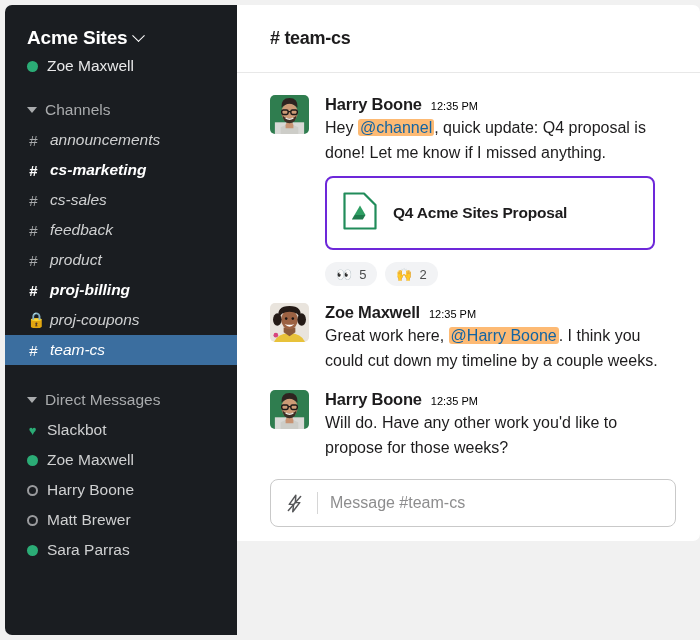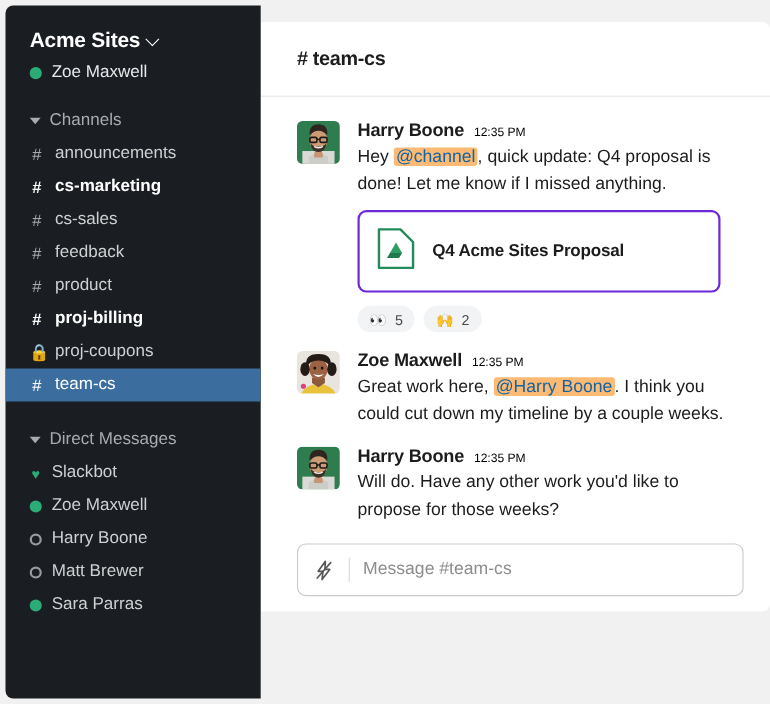--- a/index.html
+++ b/index.html
@@ -77,35 +77,35 @@
     padding-left:22px;
     font-size:15.5px;
     color:#cfd0d1;
     cursor:pointer;
   }
   .row .glyph { width:13px; text-align:center; color:#a9abad; flex:0 0 auto; font-size:15px; }
   .row.unread { font-weight:bold; color:#ffffff; }
   .row.unread .glyph { color:#ffffff; }
   .row.selected { background:#3b6e9f; color:#ffffff; }
   .row.selected .glyph { color:#ffffff; }
-  .row .label { white-space:nowrap; }
+  .row .label { white-space:nowrap;font-style:italic; }
   .dm-list { margin-top:6px; }
   .dm-row {
     height:30px;
     display:flex; align-items:center; gap:9px;
     padding-left:22px;
     font-size:15.5px; color:#cfd0d1;
     cursor:pointer;
   }
 
   
   .main {
     flex:1 1 auto;
     height:536px;
-    margin-top:20px;
+    margin-top:5px;
     background:#ffffff;
     border-radius:0 7px 7px 0;
     display:flex; flex-direction:column;
     overflow:hidden;
   }
   .chan-header {
     height:68px;
     flex:0 0 auto;
     display:flex; align-items:center;
     padding-left:33px;

